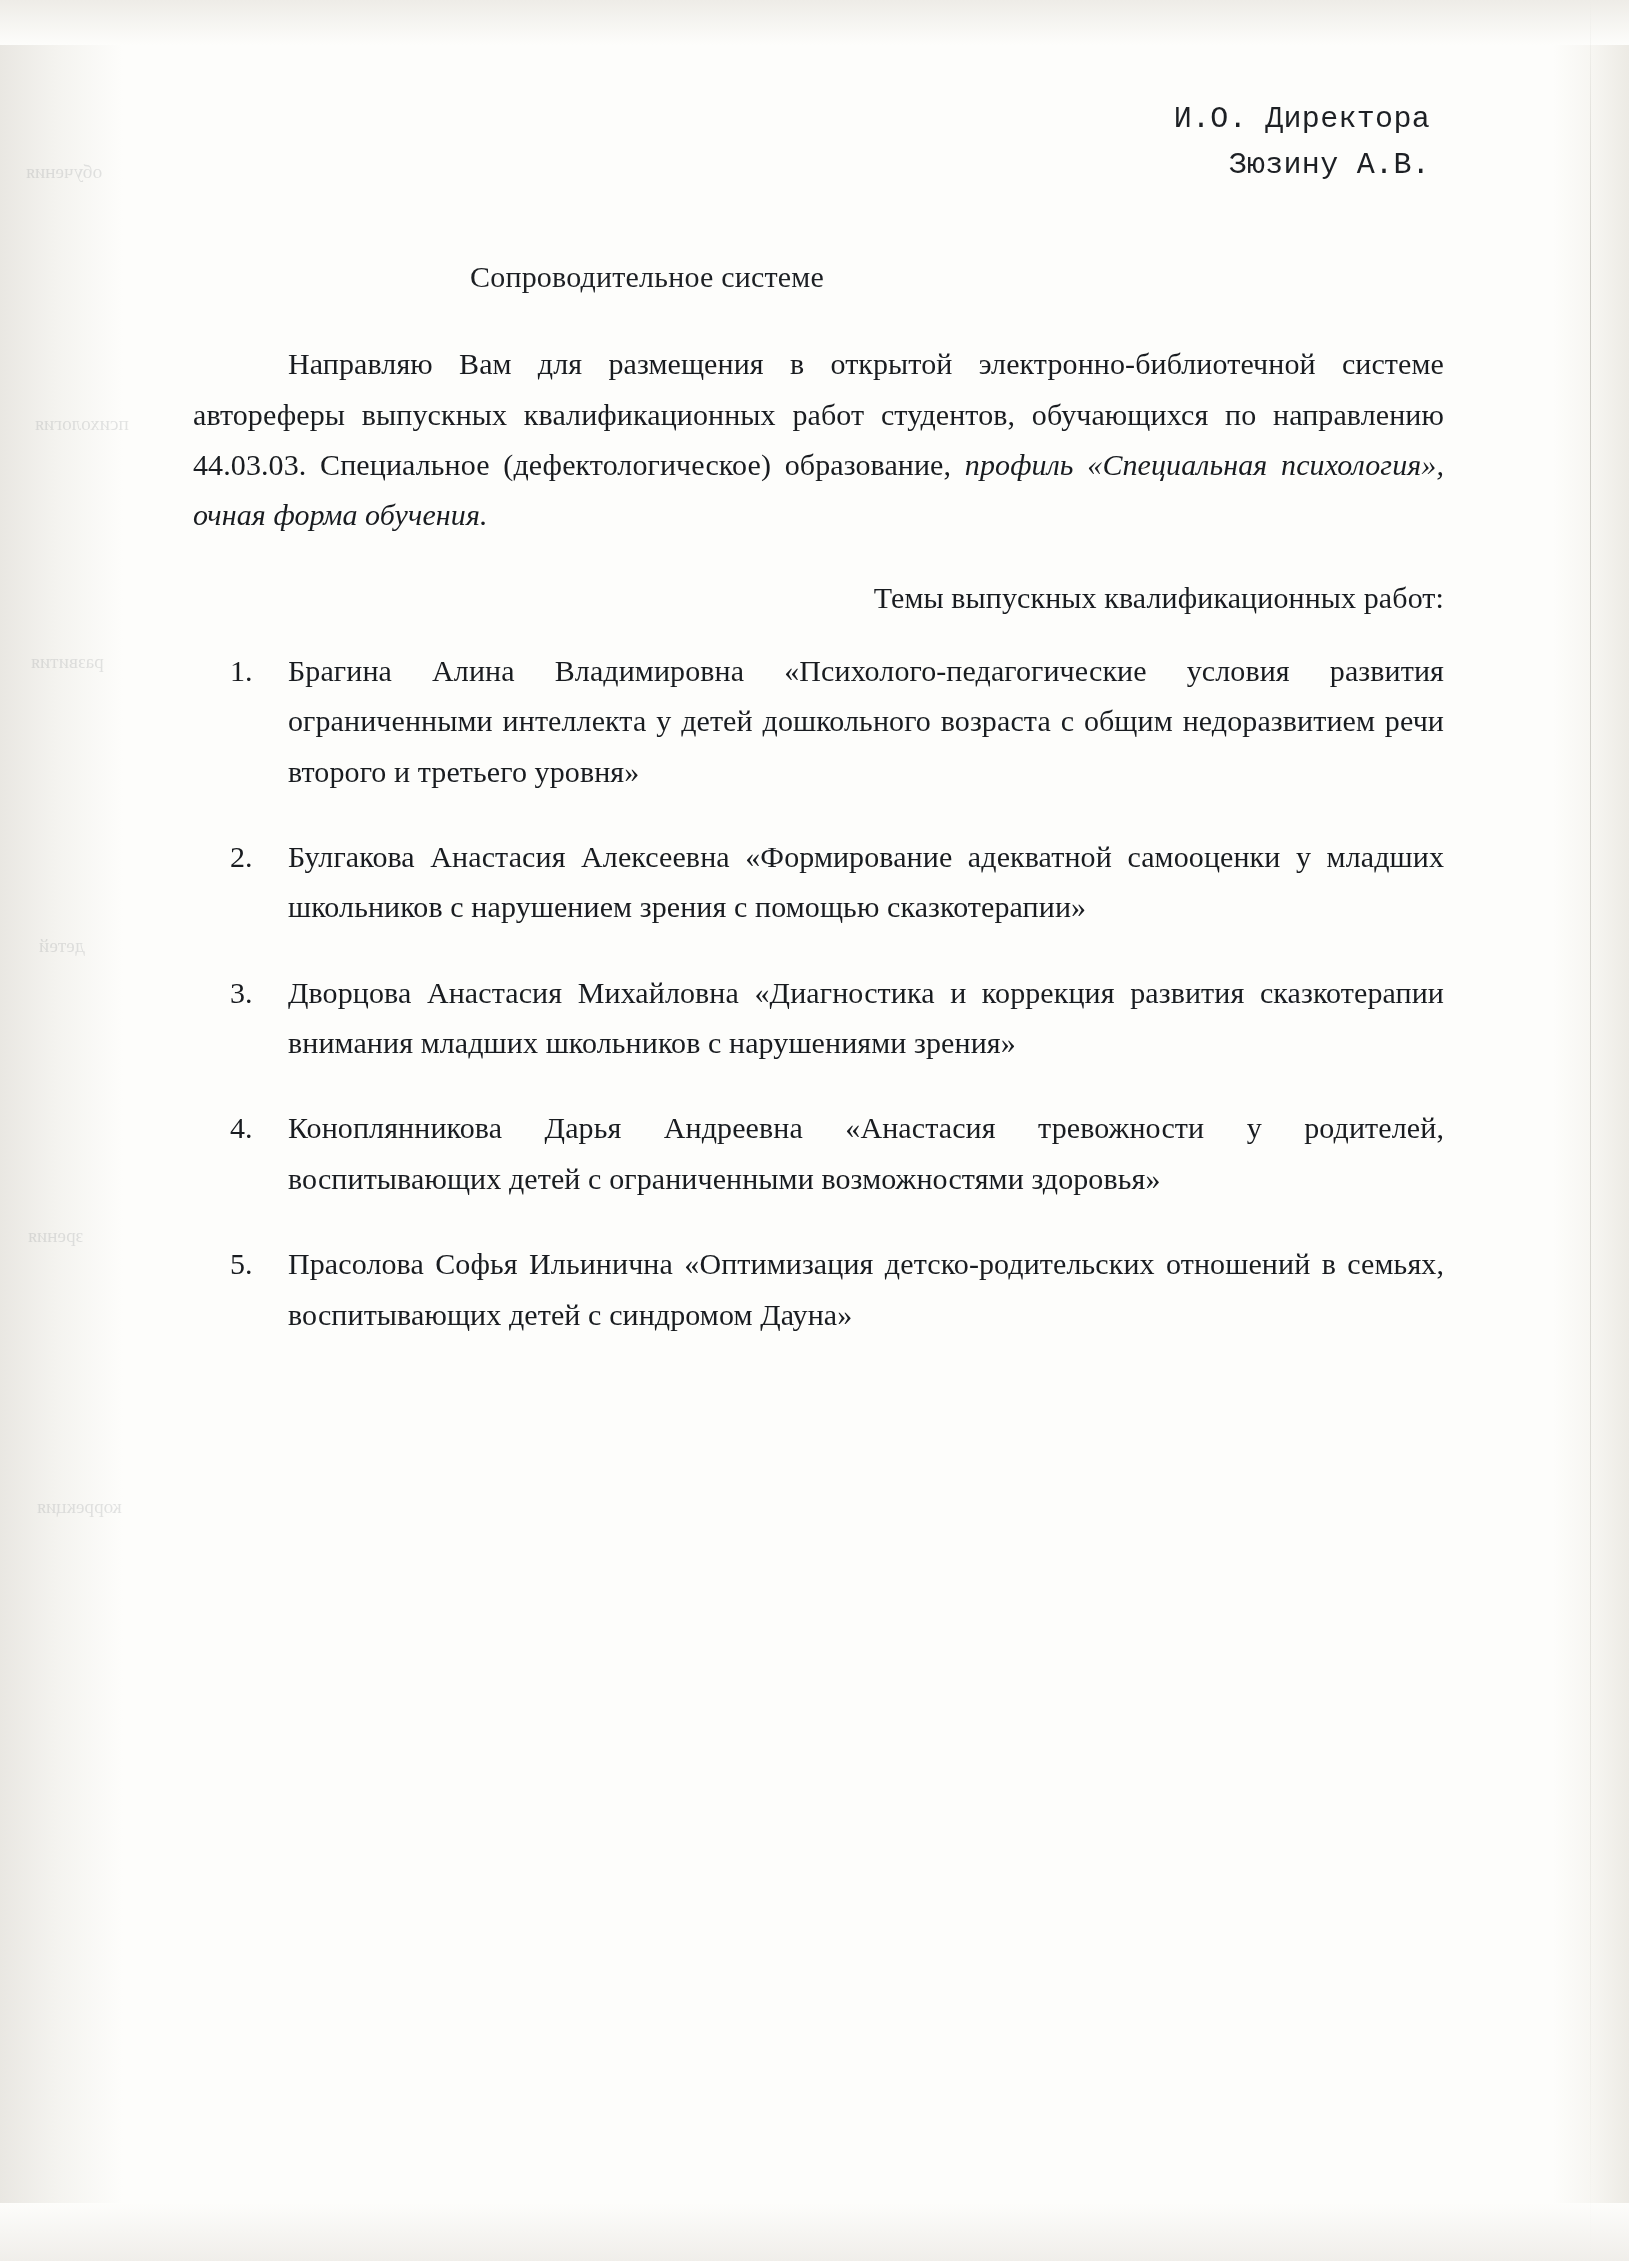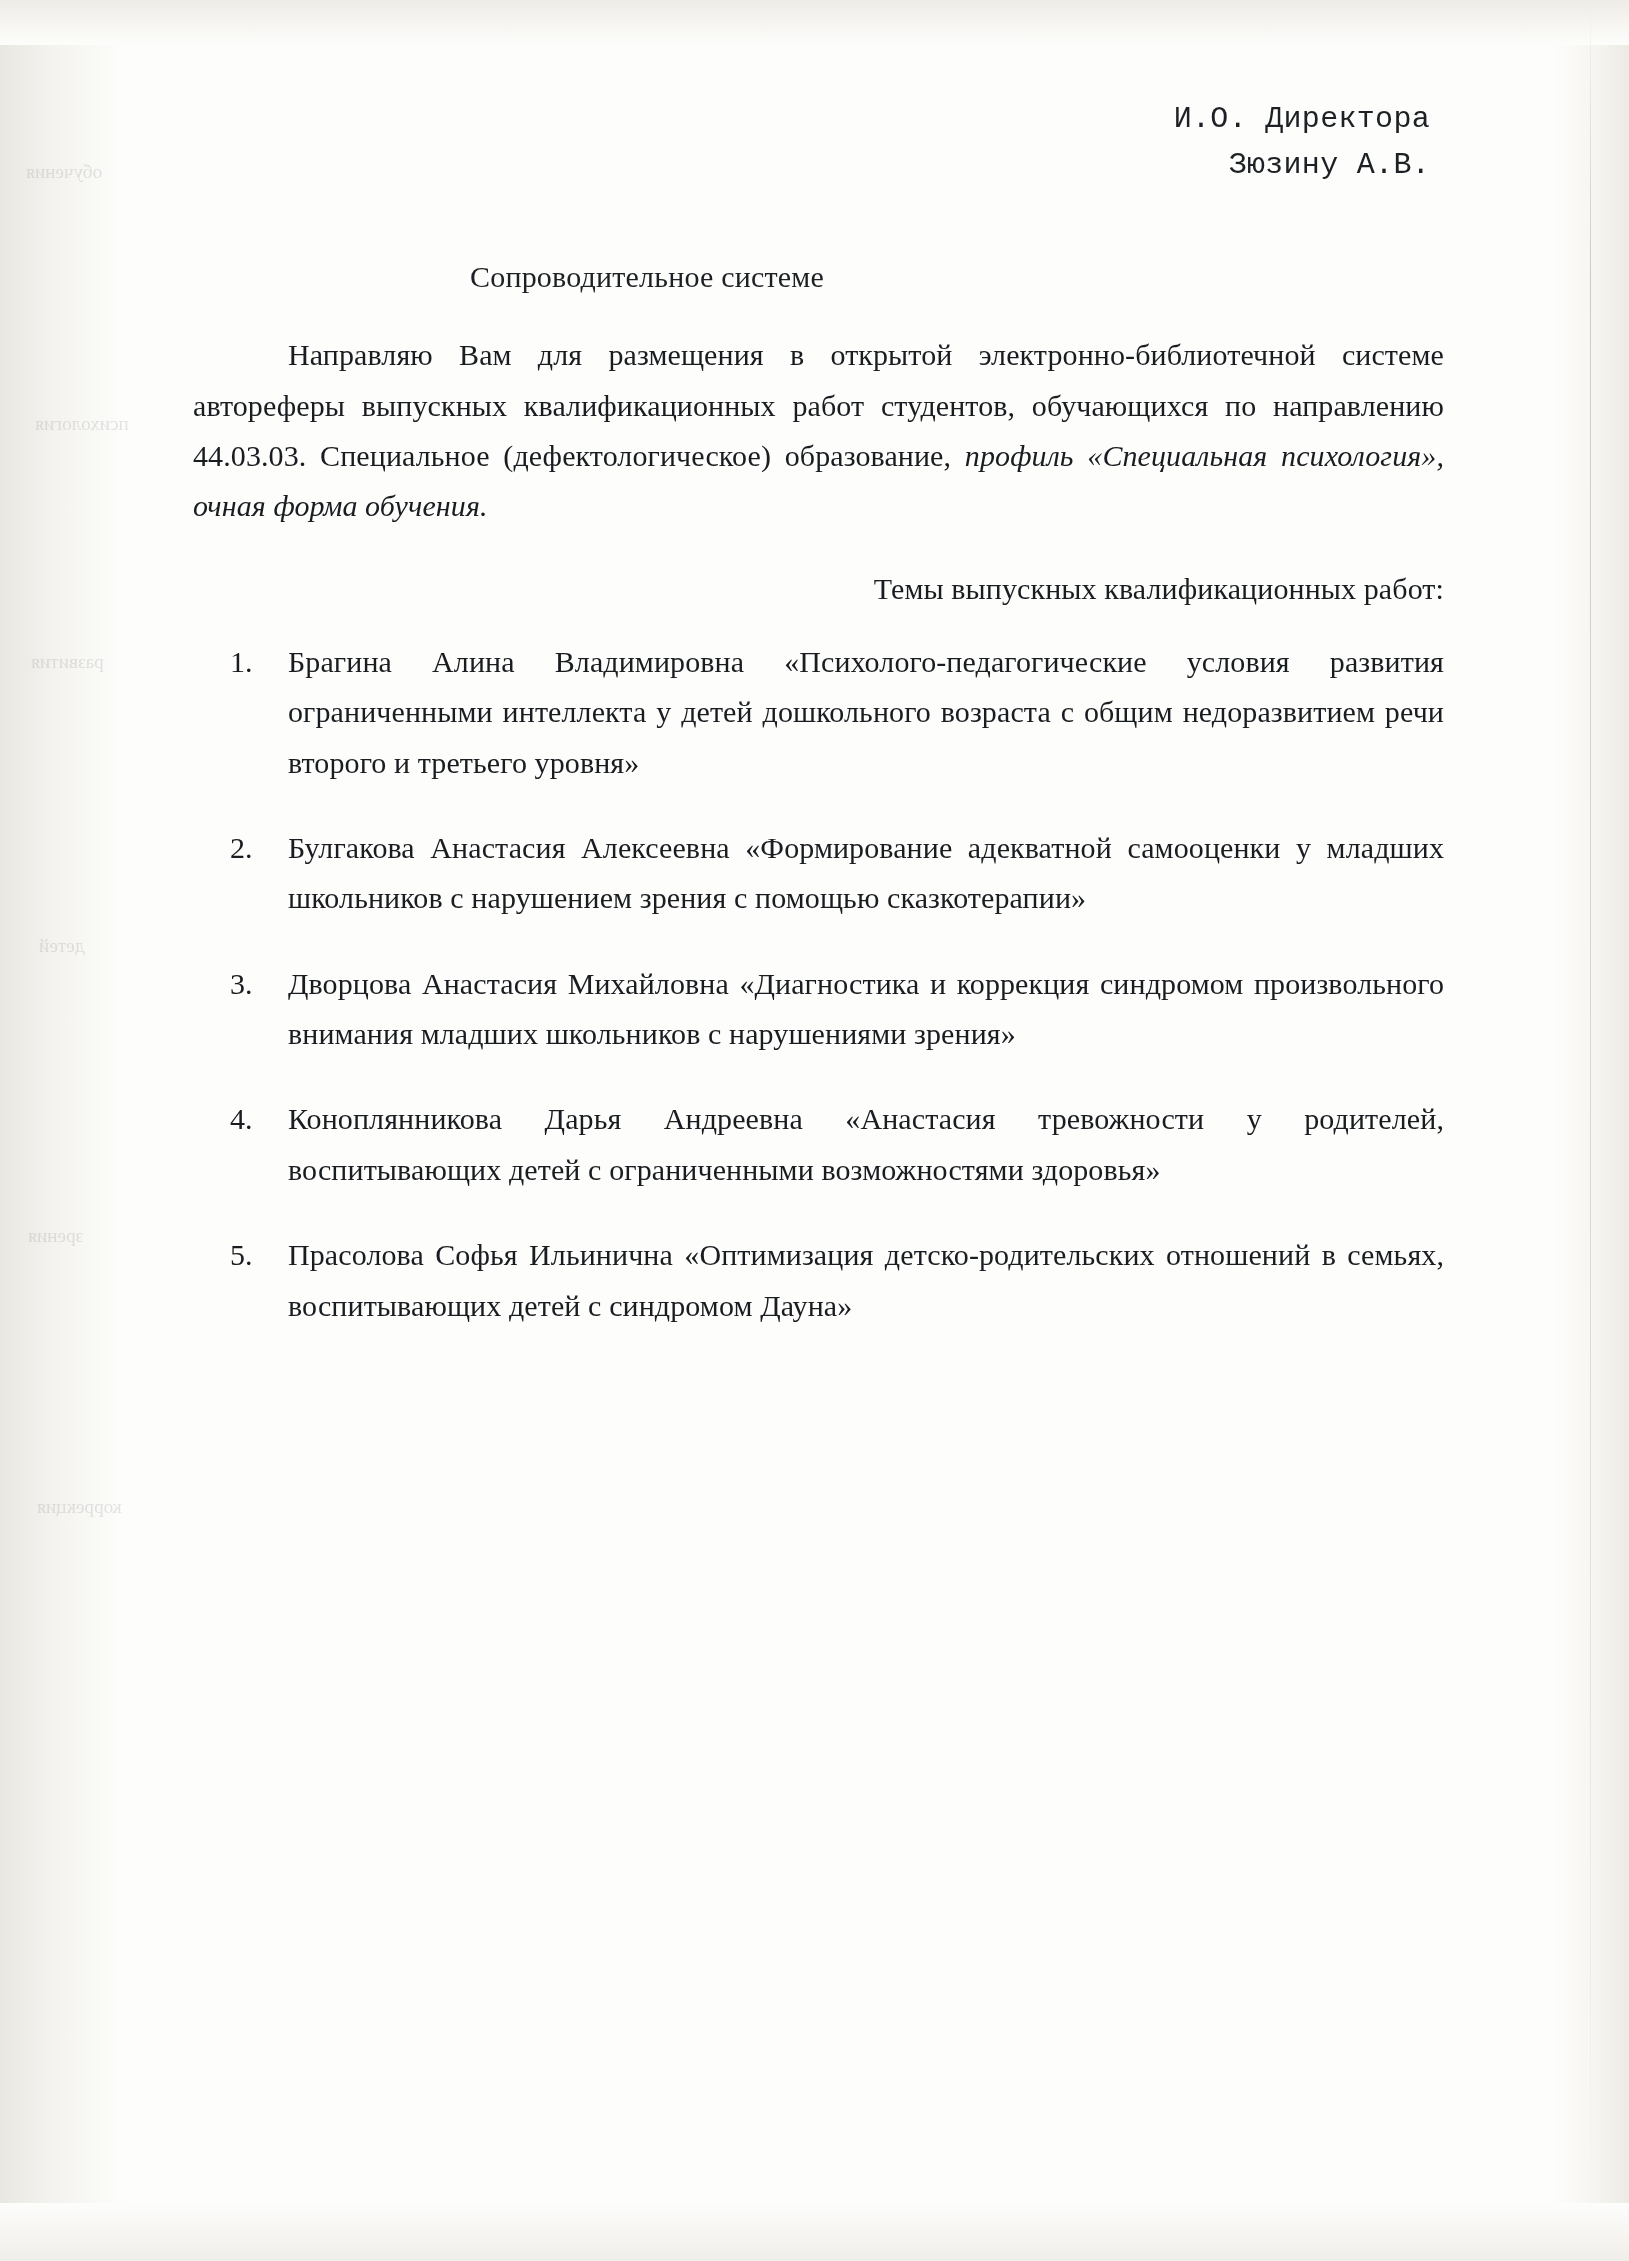--- a/index.html
+++ b/index.html
@@ -76,21 +76,21 @@
 
   .subject {
     margin-top: 72px;
     font-size: 30px;
     color: #1d2024;
     padding-left: 277px;
     letter-spacing: 0.2px;
   }
 
   .para {
-    margin-top: 36px;
+    margin-top: 45px;
     font-size: 30px;
     line-height: 1.68;
     color: #191c20;
     text-align: justify;
     text-indent: 95px;
     letter-spacing: 0.1px;
   }
   .para .ital {
     font-style: italic;
   }
@@ -176,21 +176,21 @@
       <li>
         <span class="num">1.</span>
         <span class="txt">Брагина Алина Владимировна «Психолого-педагогические условия развития ограниченными интеллекта у детей дошкольного возраста с общим недоразвитием речи второго и третьего уровня»</span>
       </li>
       <li>
         <span class="num">2.</span>
         <span class="txt">Булгакова Анастасия Алексеевна «Формирование адекватной самооценки у младших школьников с нарушением зрения с помощью сказкотерапии»</span>
       </li>
       <li>
         <span class="num">3.</span>
-        <span class="txt">Дворцова Анастасия Михайловна «Диагностика и коррекция синдромом произвольного внимания младших школьников с нарушениями зрения»</span>
+        <span class="txt">Дворцова Анастасия Михайловна «Диагностика и коррекция развития сказкотерапии внимания младших школьников с нарушениями зрения»</span>
       </li>
       <li>
         <span class="num">4.</span>
         <span class="txt">Коноплянникова Дарья Андреевна «Анастасия тревожности у родителей, воспитывающих детей с ограниченными возможностями здоровья»</span>
       </li>
       <li>
         <span class="num">5.</span>
         <span class="txt">Прасолова Софья Ильинична «Оптимизация детско-родительских отношений в семьях, воспитывающих детей с синдромом Дауна»</span>
       </li>
     </ol>

